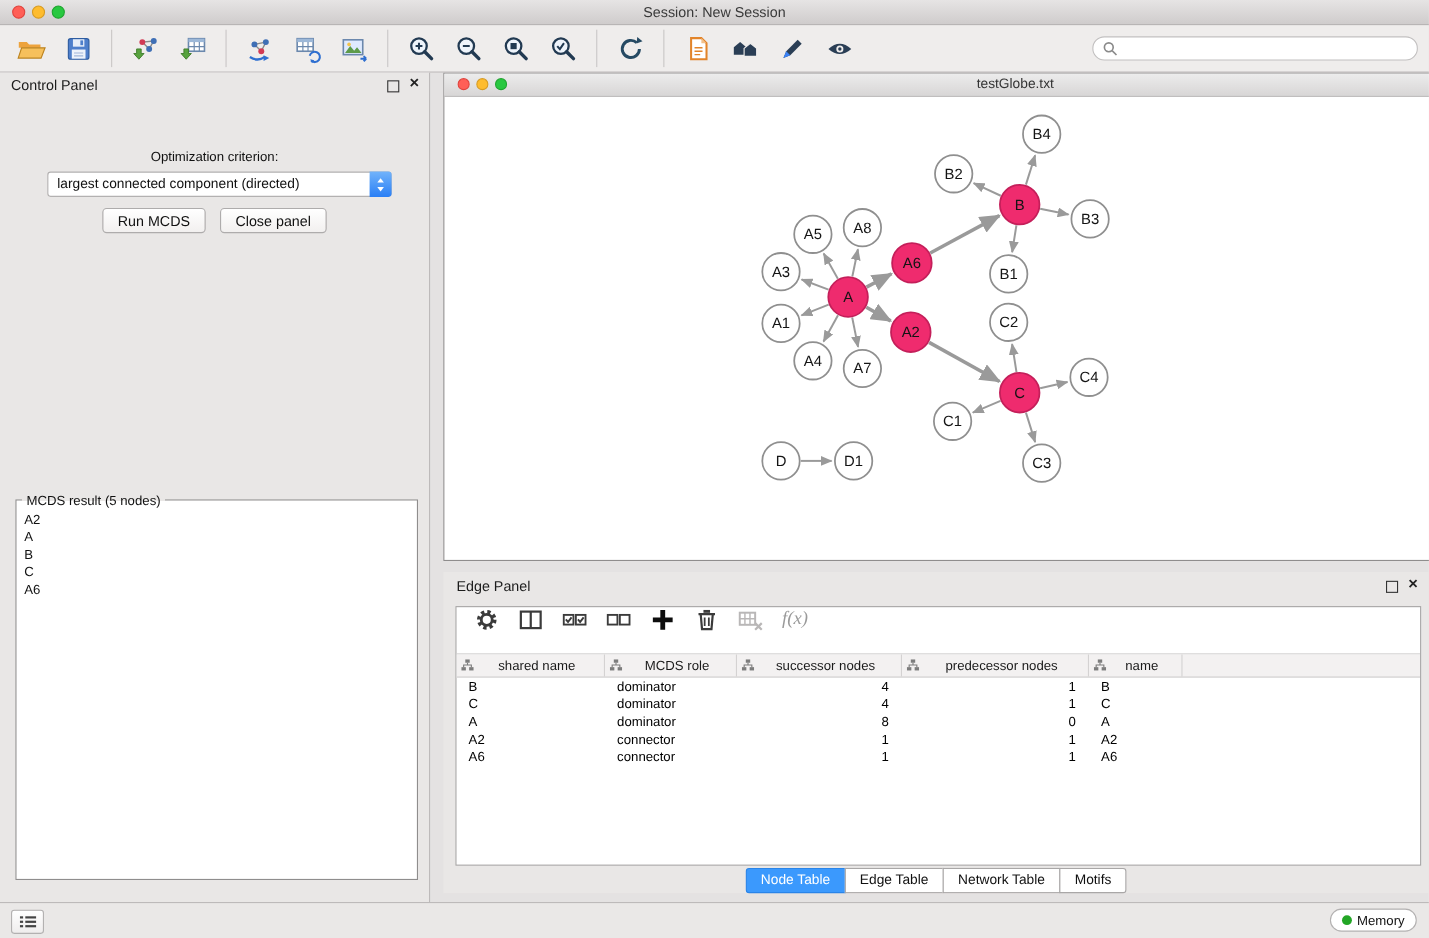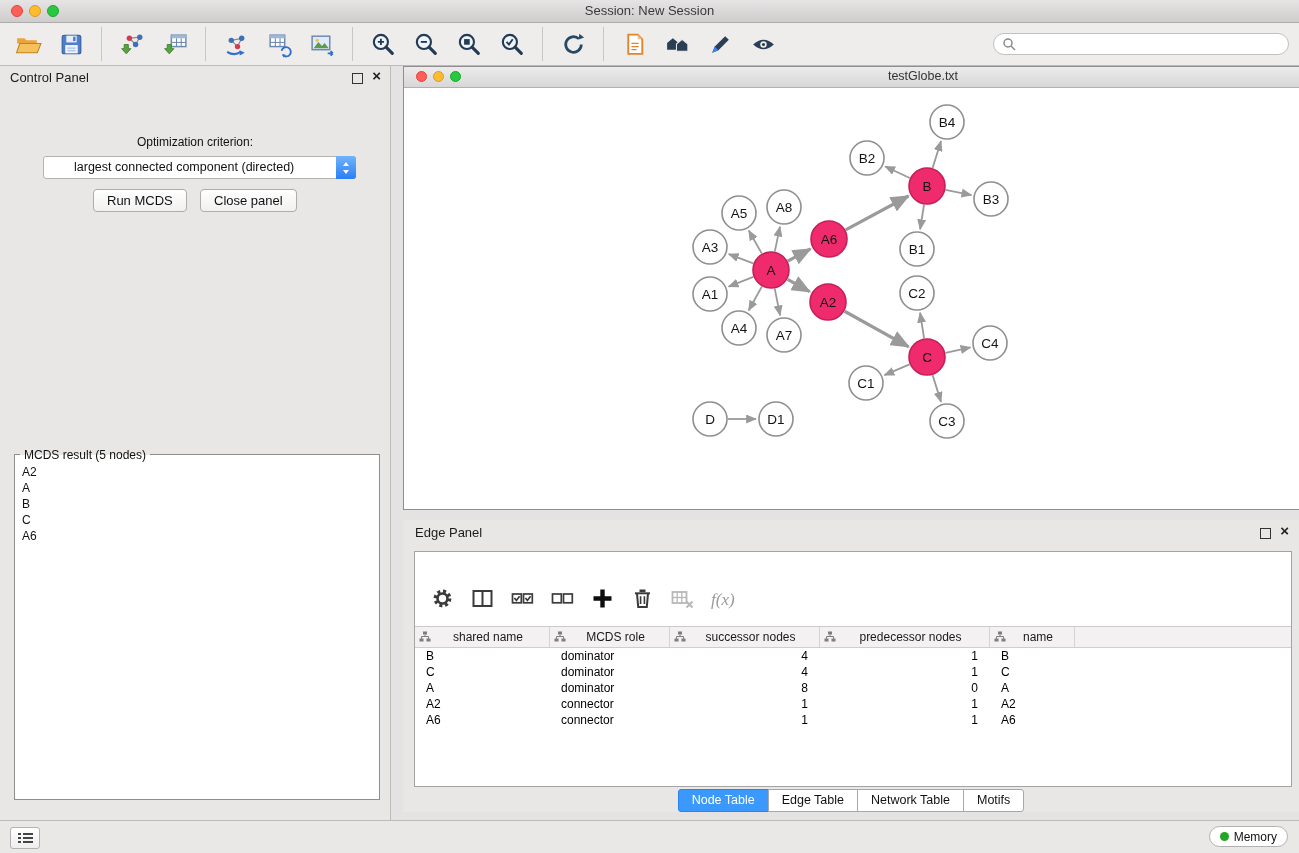--- a/index.html
+++ b/index.html
@@ -35,21 +35,21 @@
   .cp-float{right:27px;}
   .cp-close{right:9px;}
   .cp-tabs{position:absolute;top:29px;left:0;right:0;display:flex;justify-content:center;gap:2px;}
   .cp-tab{height:20px;line-height:20px;padding:0 13px;font-size:13px;color:#111;
     background:linear-gradient(#ffffff,#f1efee);border:1px solid #a9a7a7;border-radius:4px;}
   .cp-tab.active{background:#3b99fd;border-color:#2a84e8;color:#fff;}
   .opt-label{position:absolute;top:69px;left:0;right:0;text-align:center;font-size:12px;color:#111;}
   .dropdown{position:absolute;top:90px;left:43px;width:313px;height:23px;background:#fff;
     border:1px solid #b3b1b1;border-radius:3px;box-sizing:border-box;}
   .dropdown-text{display:block;font-size:12.5px;line-height:21px;padding-left:8px;color:#111;
-    white-space:nowrap;overflow:hidden;margin-left:22px;}
+    white-space:nowrap;overflow:hidden;}
   .dropdown-stepper{position:absolute;right:-1px;top:-1px;bottom:-1px;width:20px;
     background:linear-gradient(#71b3fb,#2a7ff5);border-radius:0 3px 3px 0;
     display:flex;align-items:center;justify-content:center;}
   .btn{position:absolute;height:23px;line-height:21px;background:linear-gradient(#ffffff,#f2f0ef);
     border:1px solid #aeacac;border-radius:4px;font-size:13px;color:#111;padding:0 13px;box-sizing:border-box;}
   .run-btn{left:93px;top:123px;}
   .closepanel-btn{left:200px;top:123px;}
   .result-box{position:absolute;left:14px;top:388px;width:366px;height:346px;background:#fff;
     border:1px solid #8f8d8d;box-sizing:border-box;}
   .result-legend{position:absolute;top:-8px;left:5px;height:16px;line-height:16px;padding:0 4px;
@@ -68,21 +68,21 @@
   .ntl.green{left:46px;background:#28c840;border:1px solid #1fa52f;}
   #network-svg{display:block;}
   #network-svg text{font-family:"Liberation Sans",sans-serif;}
 
   
   .table-panel{position:absolute;left:403px;top:520px;width:896px;height:292px;background:#e9e7e6;}
   .tp-float{right:28px;}
   .tp-close{right:10px;}
   .tp-box{position:absolute;left:11px;right:7px;top:31px;height:236px;background:#fff;
     border:1px solid #a5a3a3;box-sizing:border-box;overflow:hidden;}
-  .tp-toolbar{height:42px;display:flex;align-items:flex-end;gap:17px;padding:16px 16px;
+  .tp-toolbar{height:42px;display:flex;align-items:flex-start;gap:17px;padding:0 16px;
     border-bottom:1px solid #cbc9c9;}
   .tic{width:23px;height:23px;}
   .fx{font-family:"Liberation Serif",serif;font-style:italic;font-size:17px;color:#9a9a9a;}
   .tp-header-row{display:flex;height:20px;background:#f3f1f1;border-bottom:1px solid #cfcdcd;}
   .th{position:relative;display:flex;align-items:center;justify-content:center;
     border-right:1px solid #d4d2d2;font-size:12px;color:#1a1a1a;box-sizing:border-box;}
   .th .hdr-ic{position:absolute;left:4px;top:4px;}
   .th.fill{flex:1;border-right:none;}
   .tr{display:flex;height:16px;}
   .td{font-size:12px;line-height:16px;color:#000;box-sizing:border-box;white-space:nowrap;overflow:hidden;}

